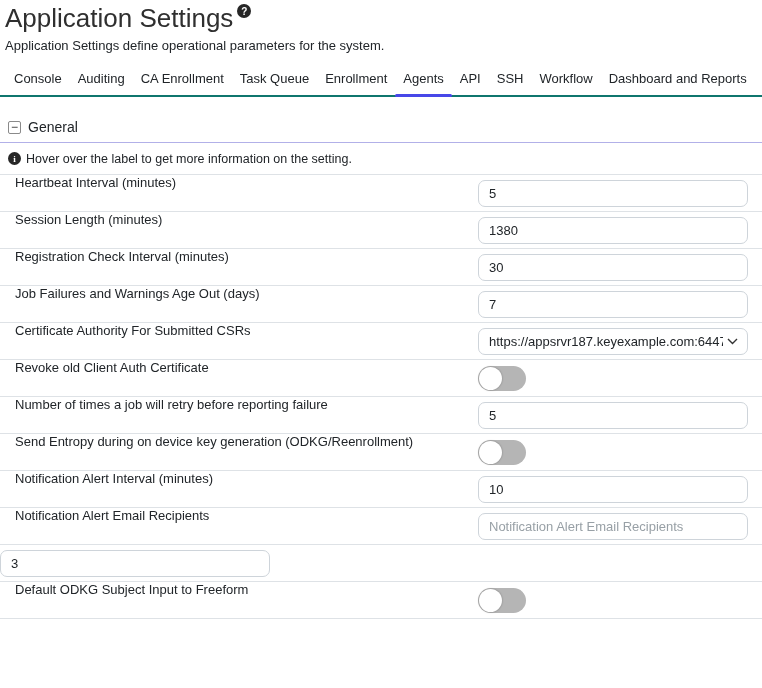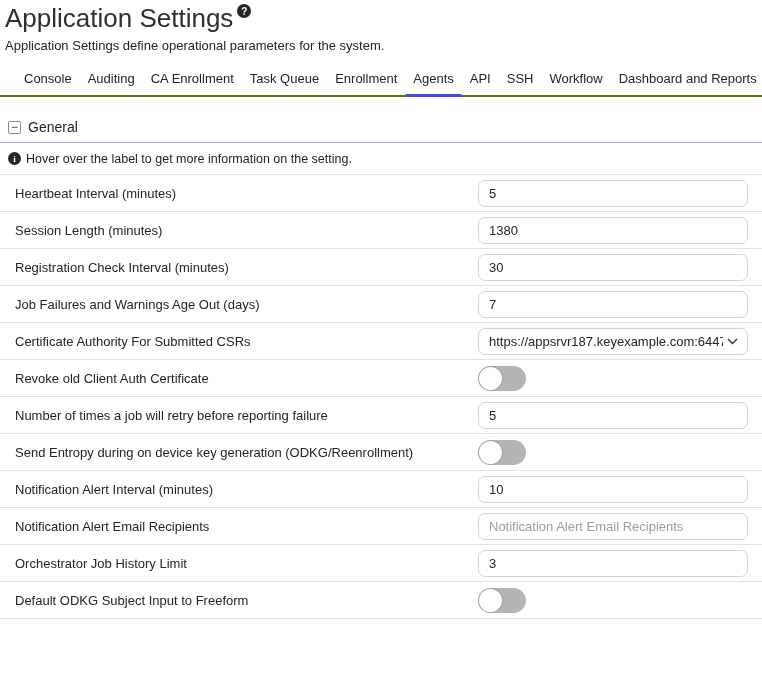--- a/index.html
+++ b/index.html
@@ -16,21 +16,21 @@
   .help-icon {
     display: inline-flex; width: 14px; height: 14px; border-radius: 50%;
     background: #262626; color: #fff; font-size: 10px; font-weight: bold;
     align-items: center; justify-content: center; margin-left: 4px; position: relative; top: 1px;
     cursor: pointer;
   }
   .subtitle { font-size: 13px; margin: 5px 0 12px 0; color: #212529; }
   
   .tabs {
     display: flex; align-items: flex-end;
-    border-bottom: 2px solid #4d7c0f; padding-left: 16px; text-align: right;
+    border-bottom: 2px solid #0f766e; padding-left: 6px; text-align: right;
   }
   .tab {
     position: relative; font-size: 13px; color: #212529;
     padding: 6px 8px 9px 8px; white-space: nowrap; cursor: pointer;
   }
   .tab.active { font-weight: normal; }
   .tab.active::after {
     content: ""; position: absolute; left: 0; right: 0; bottom: -2px;
     height: 3px; background: #4747e8; border-radius: 2px;
   }
@@ -52,21 +52,21 @@
     border-bottom: 1px solid #dee2e6; font-size: 12.5px;
   }
   .info-icon {
     display: inline-flex; width: 13px; height: 13px; border-radius: 50%;
     background: #262626; color: #fff; font-size: 9px; font-weight: bold;
     align-items: center; justify-content: center; margin-right: 5px; flex: none;
     font-family: "Liberation Serif", serif;
   }
   
   .settings-row {
-    display: flex; align-items: center; height: 37px;
+    display: flex; height: 37px;
     border-bottom: 1px solid #dee2e6;
   }
   .row-label { flex: 1; padding-left: 15px; font-size: 13px; color: #212529; }
   .row-control { width: 270px; margin-right: 14px; flex: none; display: flex; align-items: center; }
   .text-input {
     width: 100%; height: 27px; border: 1px solid #ced4da; border-radius: 7px;
     padding: 0 10px; font-size: 13px; color: #212529; outline: none;
     font-family: "Liberation Sans", sans-serif; background: #fff;
   }
   .text-input::placeholder { color: #98a0a6; opacity: 1; }
@@ -199,21 +199,20 @@
   </div>
 
   <div class="settings-row">
     <div class="row-label">Notification Alert Email Recipients</div>
     <div class="row-control">
       <input class="text-input" placeholder="Notification Alert Email Recipients" style="">
     </div>
   </div>
 
   <div class="settings-row">
-    <div class="row-label">Orchestrator Job History Limit</div>
     <div class="row-control">
       <input class="text-input" value="3" style="">
     </div>
   </div>
 
   <div class="settings-row">
     <div class="row-label">Default ODKG Subject Input to Freeform</div>
     <div class="row-control">
       <div class="toggle">
           <div class="knob"></div>

